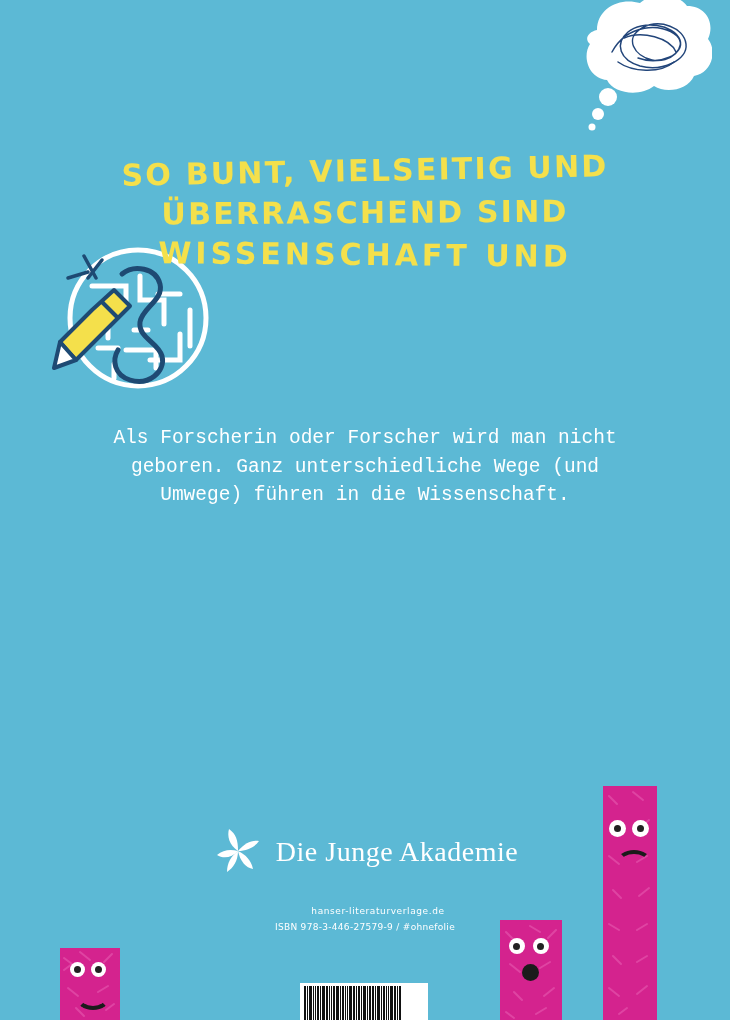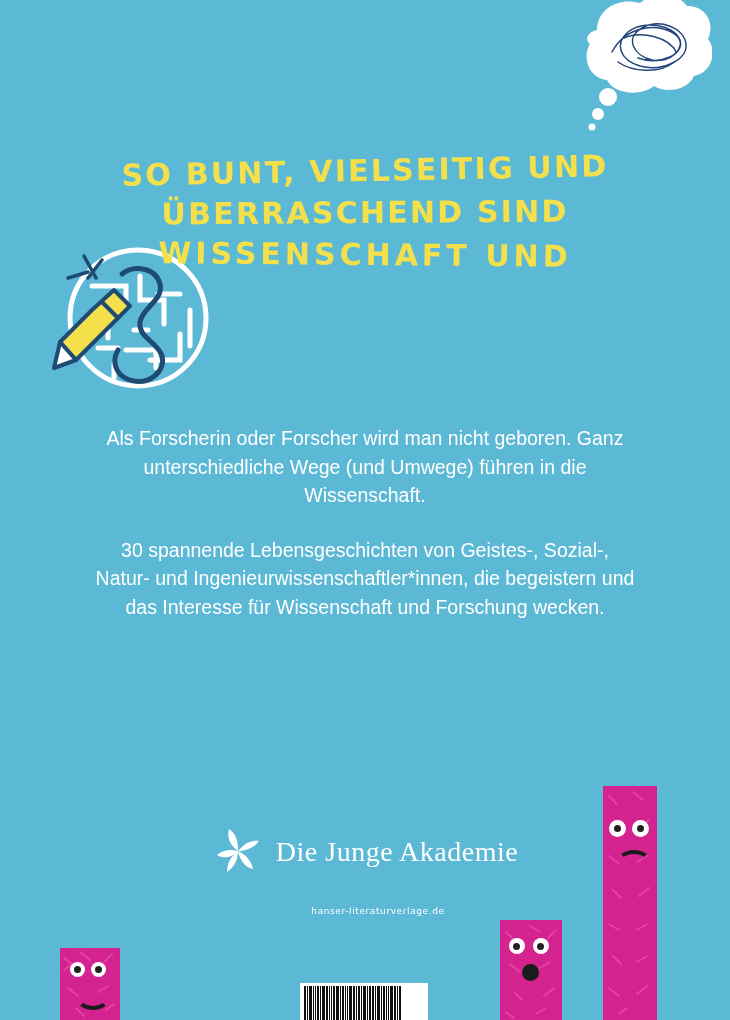--- a/index.html
+++ b/index.html
@@ -64,21 +64,21 @@
   .headline .hl-line:nth-child(4) { letter-spacing: 8px; }
 
   
   .body-copy {
     position: absolute;
     top: 424px;
     left: 95px;
     width: 540px;
     text-align: center;
     color: #ffffff;
-    font-family: Liberation Sans, sans-serif;
+    font-family: Liberation Mono, monospace;
     font-size: 19.5px;
     line-height: 28.5px;
   }
   .body-copy p { margin: 0 0 26px 0; }
   .body-copy p:last-child { margin-bottom: 0; }
 
   
   .logo-block {
     position: absolute;
     top: 826px;
@@ -234,21 +234,20 @@
   </div>
 
   <div class="headline">
     <span class="hl-line">So bunt, vielseitig und</span>
     <span class="hl-line">überraschend sind</span>
     <span class="hl-line">Wissenschaft und</span>
   </div>
 
   <div class="body-copy">
     <p>Als Forscherin oder Forscher wird man nicht geboren. Ganz unterschiedliche Wege (und Umwege) führen in die Wissenschaft.</p>
-    <p>30 spannende Lebensgeschichten von Geistes-, Sozial-, Natur- und Ingenieurwissenschaftler*innen, die begeistern und das Interesse für Wissenschaft und Forschung wecken.</p>
   </div>
 
   <div class="logo-block">
     <div class="logo-row">
       <span class="logo-mark">
         <svg viewBox="0 0 52 52" width="52" height="52" aria-hidden="true">
           <g fill="#ffffff">
             <path d="M26 25 C26 14 24 8 17 3 C15 10 17 19 26 25 Z"></path>
             <path d="M26 25 C33 17 39 14 47 15 C43 21 35 25 26 25 Z"></path>
             <path d="M26 25 C34 29 39 34 41 43 C34 42 28 35 26 25 Z"></path>
@@ -256,20 +255,21 @@
             <path d="M26 25 C18 23 11 24 5 29 C11 33 20 32 26 25 Z"></path>
           </g>
         </svg>
       </span>
       <span class="logo-name">Die Junge Akademie</span>
     </div>
   </div>
 
   <div class="imprint">
     <div class="site">hanser-literaturverlage.de</div>
+    <div>ISBN 978-3-446-27579-9 / #ohnefolie</div>
   </div>
 
   <div class="barcode">
     <i style="width:2px"></i>
       <i style="width:1px"></i>
       <i style="width:3px"></i>
       <i style="width:1px"></i>
     <i style="width:1px"></i>
       <i style="width:2px"></i>
       <i style="width:1px"></i>

